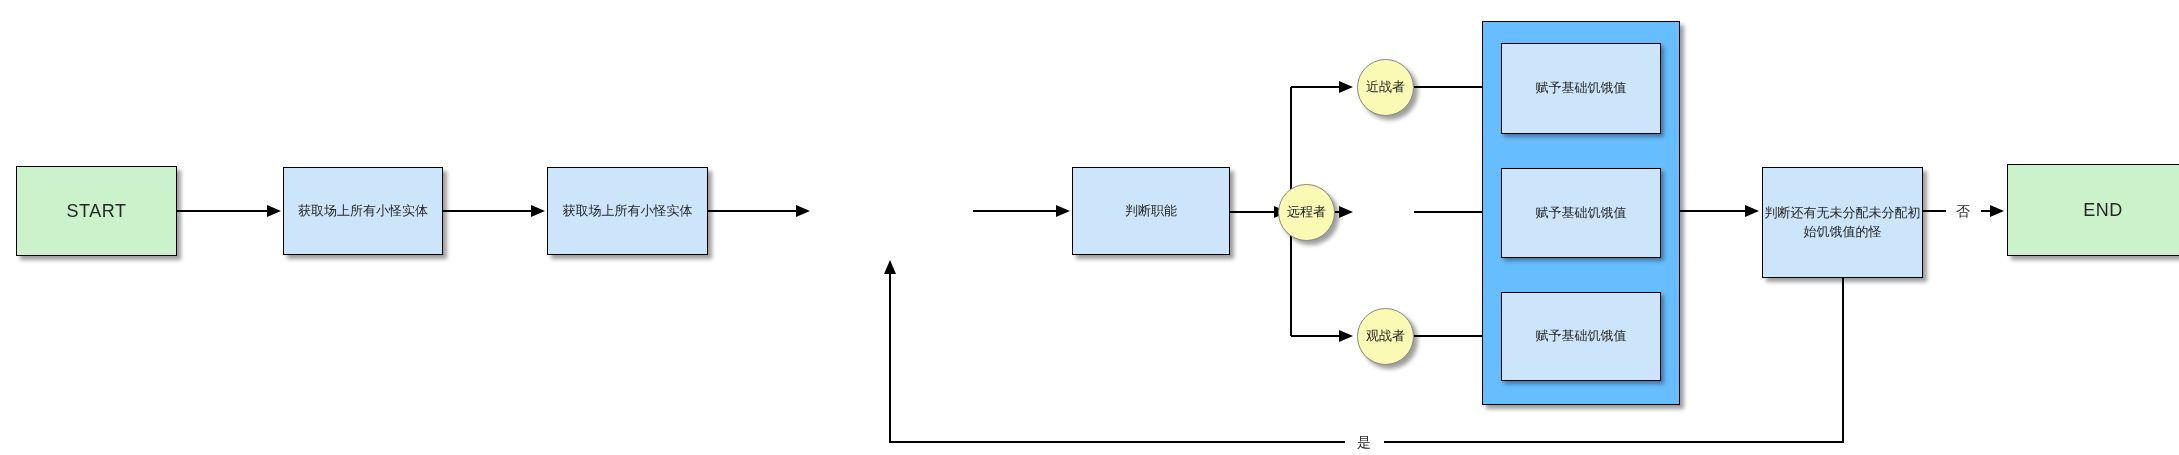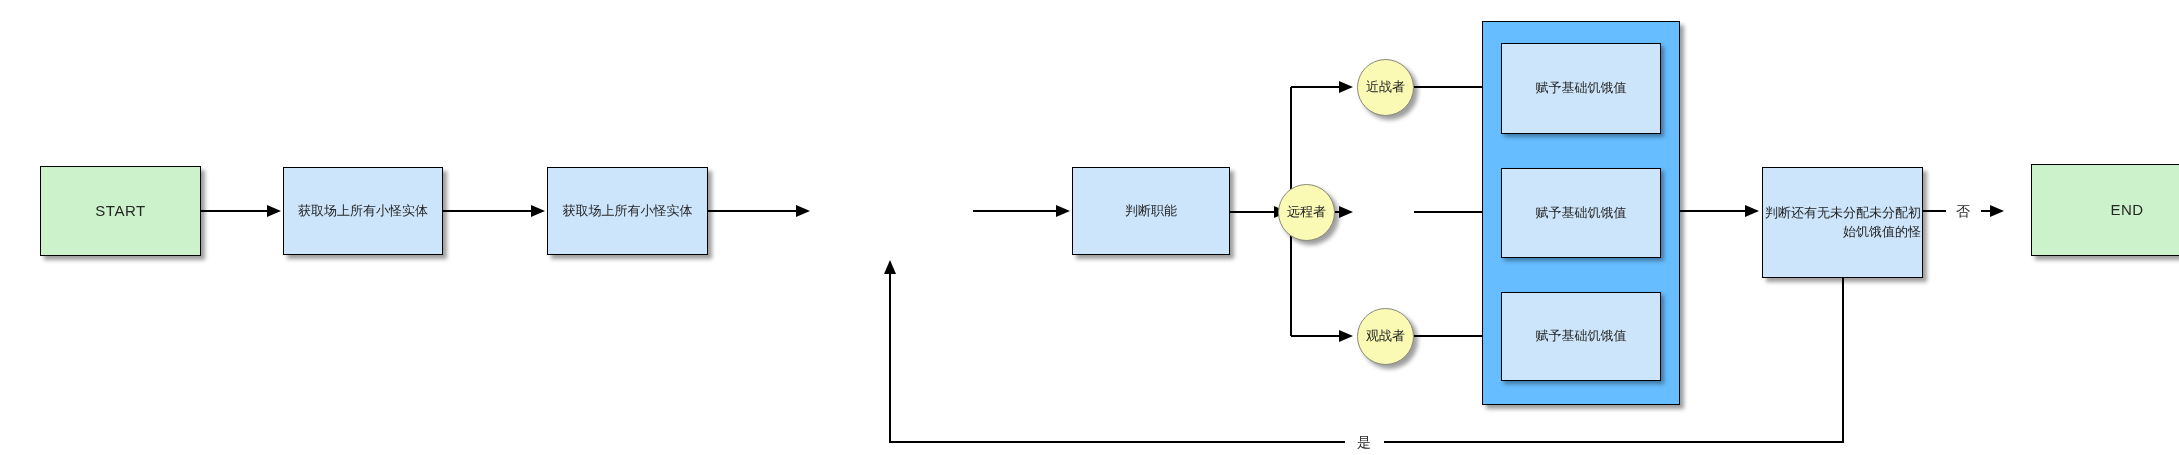--- a/index.html
+++ b/index.html
@@ -7,30 +7,30 @@
     position:relative;
     width:2179px;height:455px;
     background:#ffffff;
     font-family:"Liberation Sans","DejaVu Sans",sans-serif;
     overflow:hidden;
   }
   #edges{position:absolute;left:0;top:0;width:2179px;height:455px;}
   .node{
     position:absolute;
     display:flex;align-items:center;justify-content:center;
-    text-align:right;
+    text-align:center;
     box-sizing:border-box;
     color:#262626;
     font-size:13px;
     line-height:1.45;
     box-shadow:4px 4px 4px rgba(0,0,0,0.38);
     cursor:default;
   }
   .rect{border:1.5px solid #000000;padding:20px 1px;}
-  .terminal{background:#ccf2cc;font-size:15px;letter-spacing:0.5px;margin-left:24px;}
+  .terminal{background:#ccf2cc;font-size:18px;letter-spacing:0.5px;}
   .process{background:#cce5fb;}
   .circle{
     border-radius:50%;
     background:#fafab4;
     border:1px solid #8a8a7a;
     font-size:13px;
   }
   .group{
     position:absolute;
     background:#66bdff;

